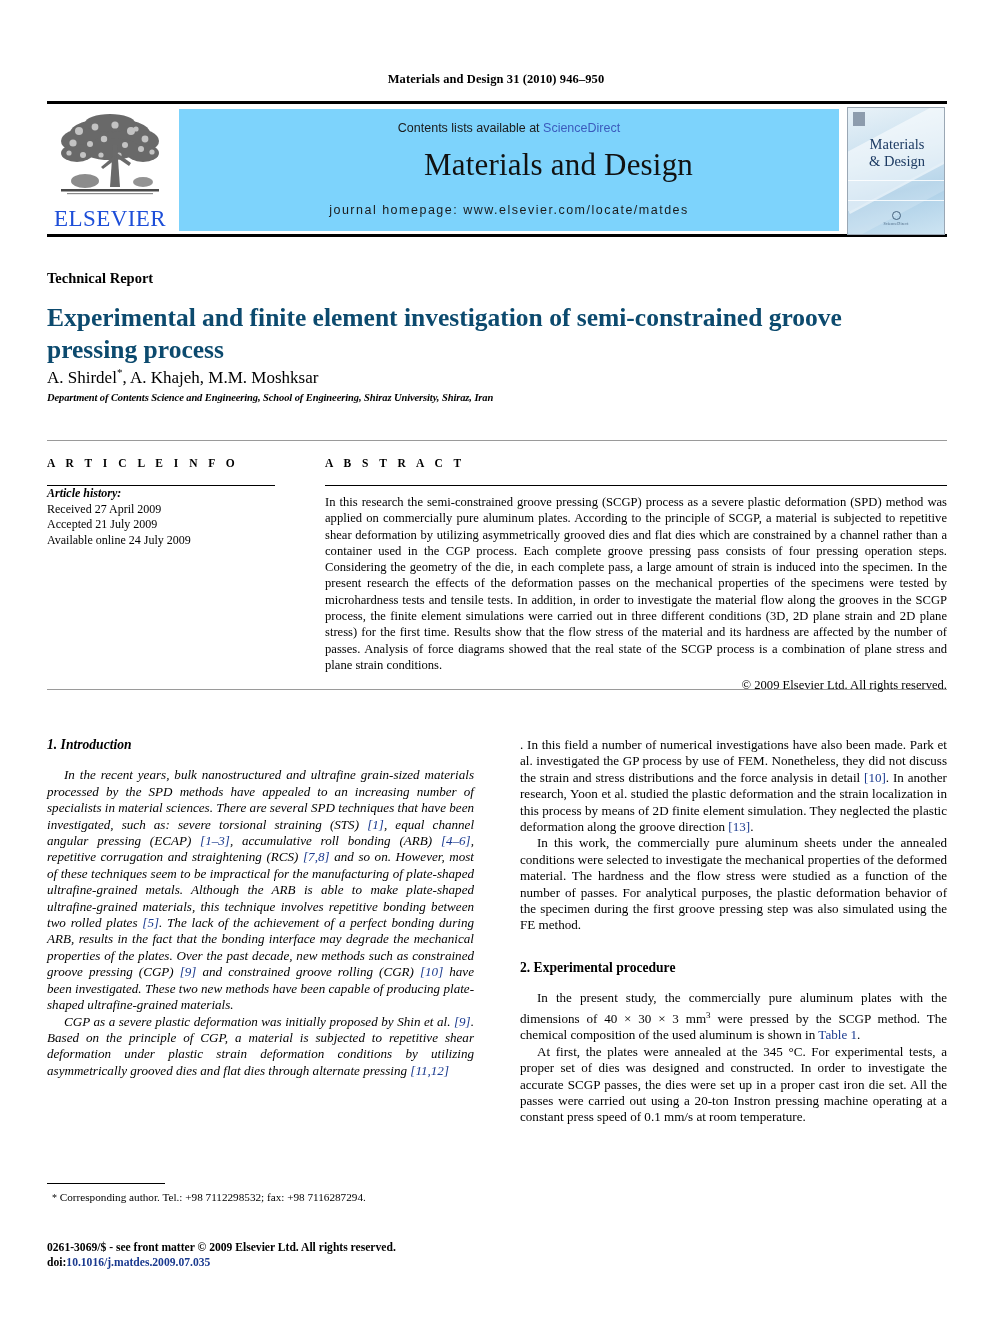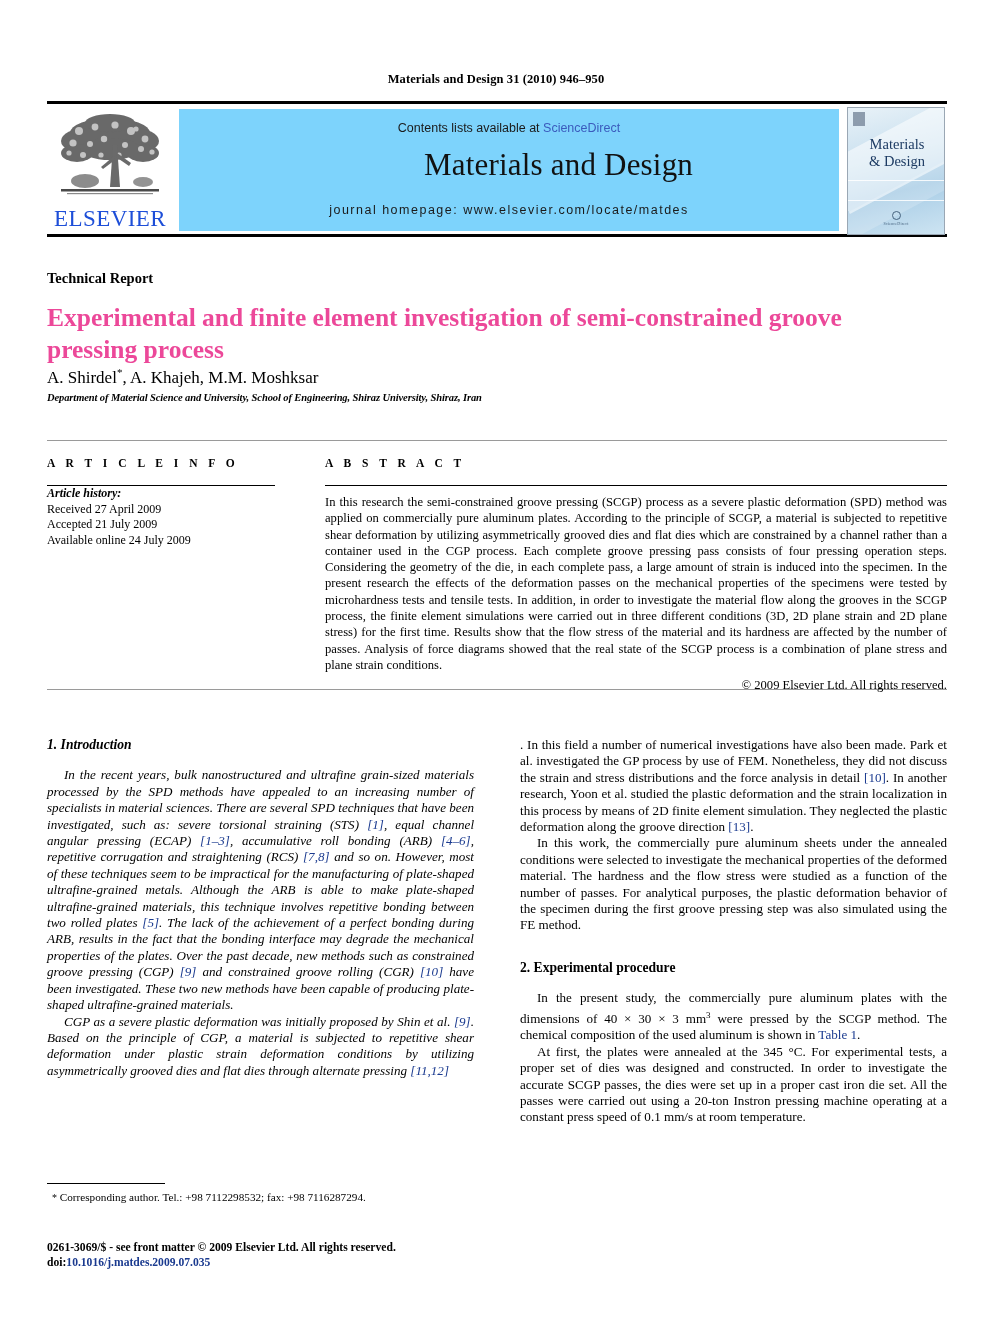--- a/index.html
+++ b/index.html
@@ -185,21 +185,21 @@
     font-size: 14.5px;
     margin-top: 8px;
   }
   .art-title {
     position: absolute;
     left: 47px; top: 285px;
     width: 880px;
     font-family: "Liberation Serif", serif;
     font-size: 25.5px;
     line-height: 32px;
-    color: #ec4899;
+    color: #0c4a6e;
   }
   .authors {
     position: absolute;
     left: 47px; top: 366px;
     width: 880px;
     font-family: "Liberation Serif", serif;
     font-size: 17px;
   }
   .authors sup {
     font-size: 11px;
@@ -443,21 +443,21 @@
         <div>ScienceDirect</div>
       </div>
     </div>
   </div>
 
   <div class="sectype">Technical Report</div>
   <h1 class="art-title">Experimental and finite element investigation of semi-constrained groove pressing process</h1>
   <div class="authors">
     <span>A. Shirdel</span><sup>*</sup><span>, A. Khajeh, M.M. Moshksar</span>
   </div>
-  <div class="affiliation">Department of Material Science and University, School of Engineering, Shiraz University, Shiraz, Iran</div>
+  <div class="affiliation">Department of Contents Science and Engineering, School of Engineering, Shiraz University, Shiraz, Iran</div>
 
   <div class="band">
     <div class="band-rule-top"></div>
     <div class="band-rule-bottom"></div>
 
     <div class="info-col">
       <div class="col-heading">A R T I C L E   I N F O</div>
       <div class="col-underline"></div>
       <div class="history">
         <div class="hist-label">Article history:</div>

